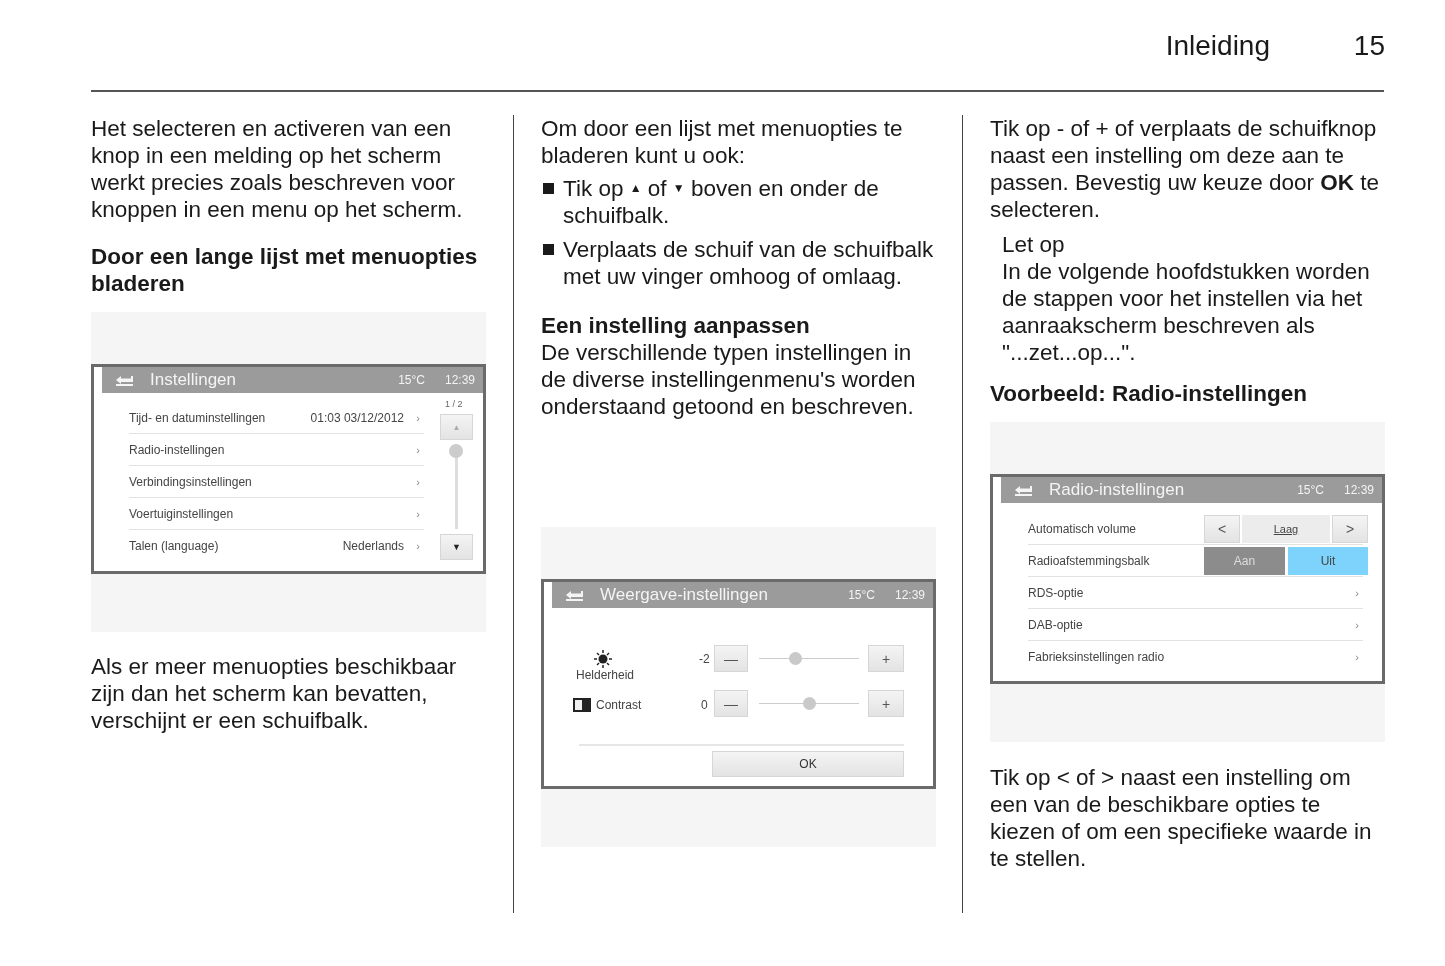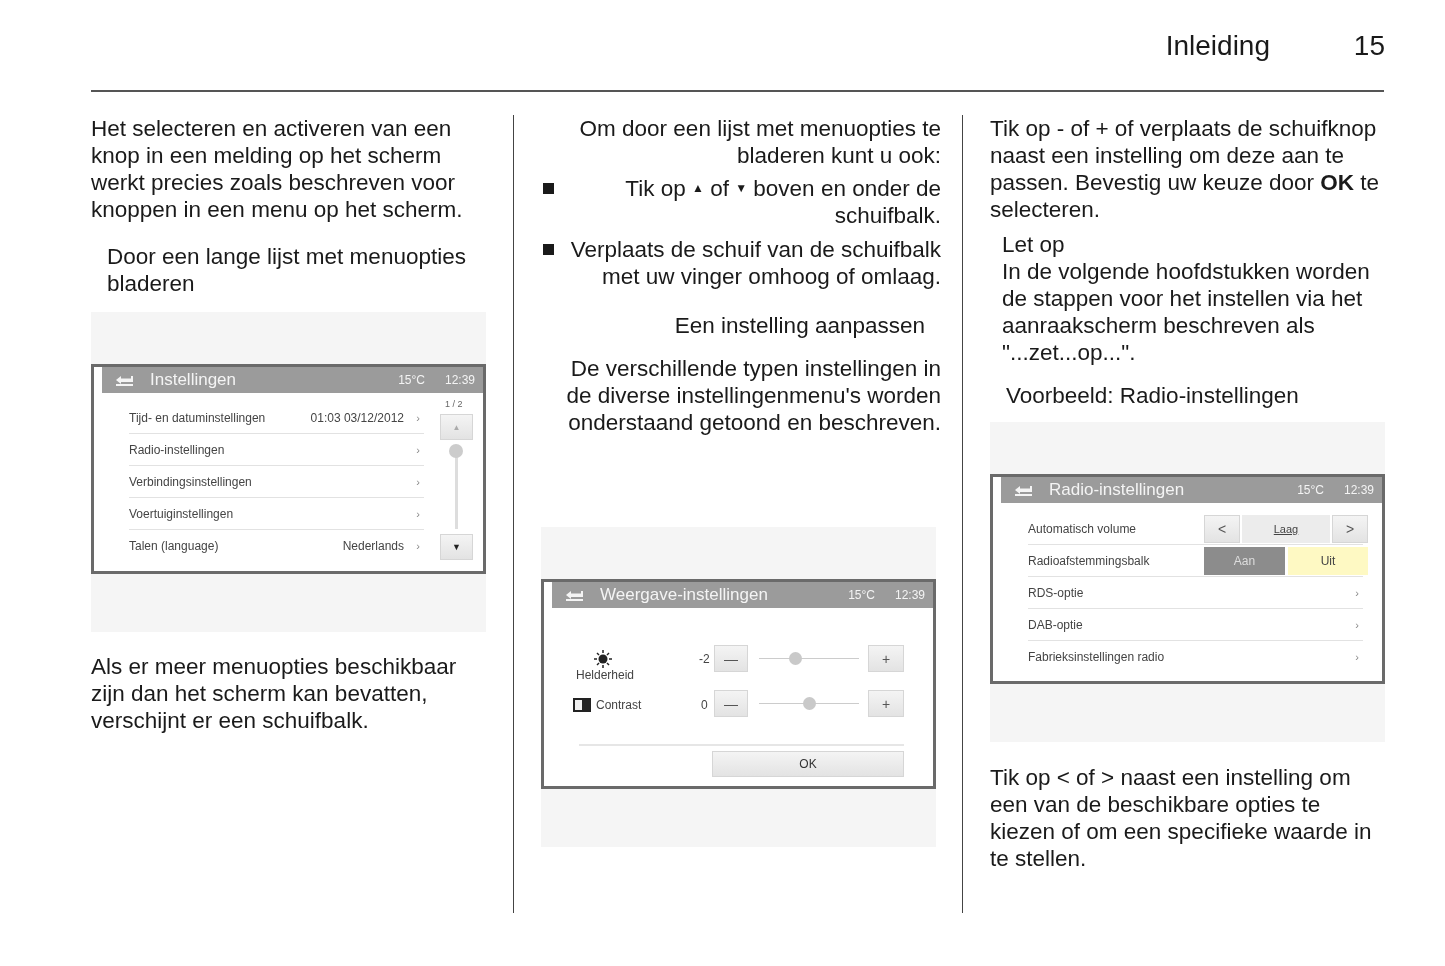--- a/index.html
+++ b/index.html
@@ -8,26 +8,26 @@
 
   .page-header { position:absolute; left:0; top:0; width:1445px; height:95px; }
   .header-title { position:absolute; right:175px; top:30px; font-size:28px; color:#1a1a1a; }
   .header-page { position:absolute; right:60px; top:30px; font-size:28px; color:#1a1a1a; }
   .header-rule { position:absolute; left:91px; top:90px; width:1293px; height:2px; background:#555; }
 
   .col-divider { position:absolute; top:115px; width:1px; height:798px; background:#444; }
 
   .column { position:absolute; top:115px; font-size:22.5px; line-height:27px; }
   .col1 { left:91px; width:400px; }
-  .col2 { left:541px; width:400px;text-align:right; }
+  .col2 { left:541px; width:400px; }
   .col3 { left:990px; width:400px; }
 
   p { margin:0; }
   .para { margin-bottom:20px; }
-  .subhead { font-weight:normal; margin:16px; }
+  .subhead { font-weight:bold; margin:0; }
   .bullets { list-style:none; margin:6px 0 18px 0; padding:0; }
   .bullets li { position:relative; padding-left:22px; margin-bottom:7px; }
   .bullets li .bullet { position:absolute; left:2px; top:8px; width:11px; height:11px; background:#1a1a1a; }
   .tri { font-size:12px; vertical-align:4px; }
   .note { padding-left:12px; margin:8px 0 14px 0; }
   b { font-weight:bold; }
 
   
   .figure { position:absolute; background:#f5f5f5; }
   .screen { position:absolute; background:#fff; border:3px solid #6a6a6a; box-sizing:border-box;
@@ -227,21 +227,21 @@
     <div class="scr-btn" style="left:339px; top:38px; width:36px; height:28px;">
         <span>&gt;</span>
       </div>
 
     <div class="scr-row" style="top:68px; width:335px;">
       <span>Radioafstemmingsbalk</span>
     </div>
     <div style="position:absolute; left:211px; top:70px; width:81px; height:28px; background:#8c8c8c; color:#ddd; display:flex; align-items:center; justify-content:center; font-size:12px;">
         <span>Aan</span>
       </div>
-    <div style="position:absolute; left:295px; top:70px; width:80px; height:28px; background:#fef9c3; color:#444; display:flex; align-items:center; justify-content:center; font-size:12px;">
+    <div style="position:absolute; left:295px; top:70px; width:80px; height:28px; background:#7dd3fc; color:#444; display:flex; align-items:center; justify-content:center; font-size:12px;">
         <span>Uit</span>
       </div>
 
     <div class="scr-row" style="top:100px; width:335px;">
       <span>RDS-optie</span>
       <span class="chev">›</span>
     </div>
     <div class="scr-row" style="top:132px; width:335px;">
       <span>DAB-optie</span>
       <span class="chev">›</span>

